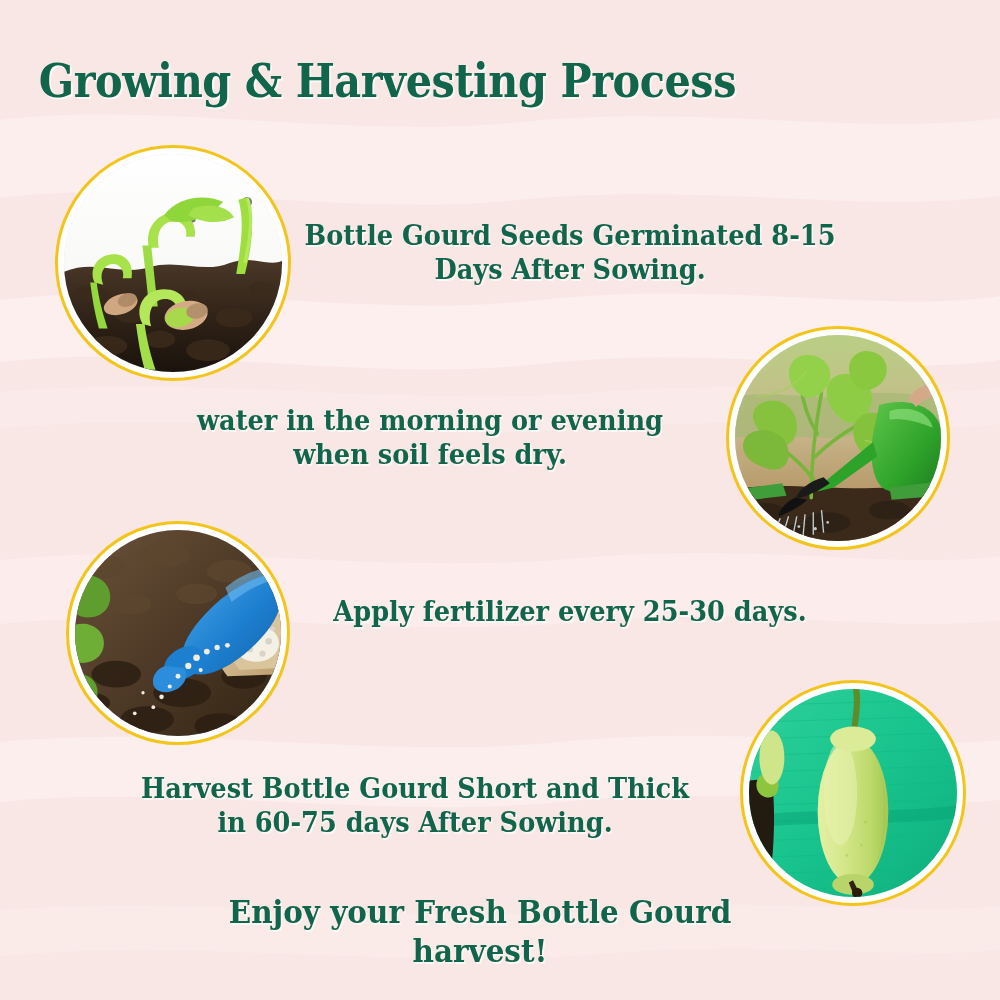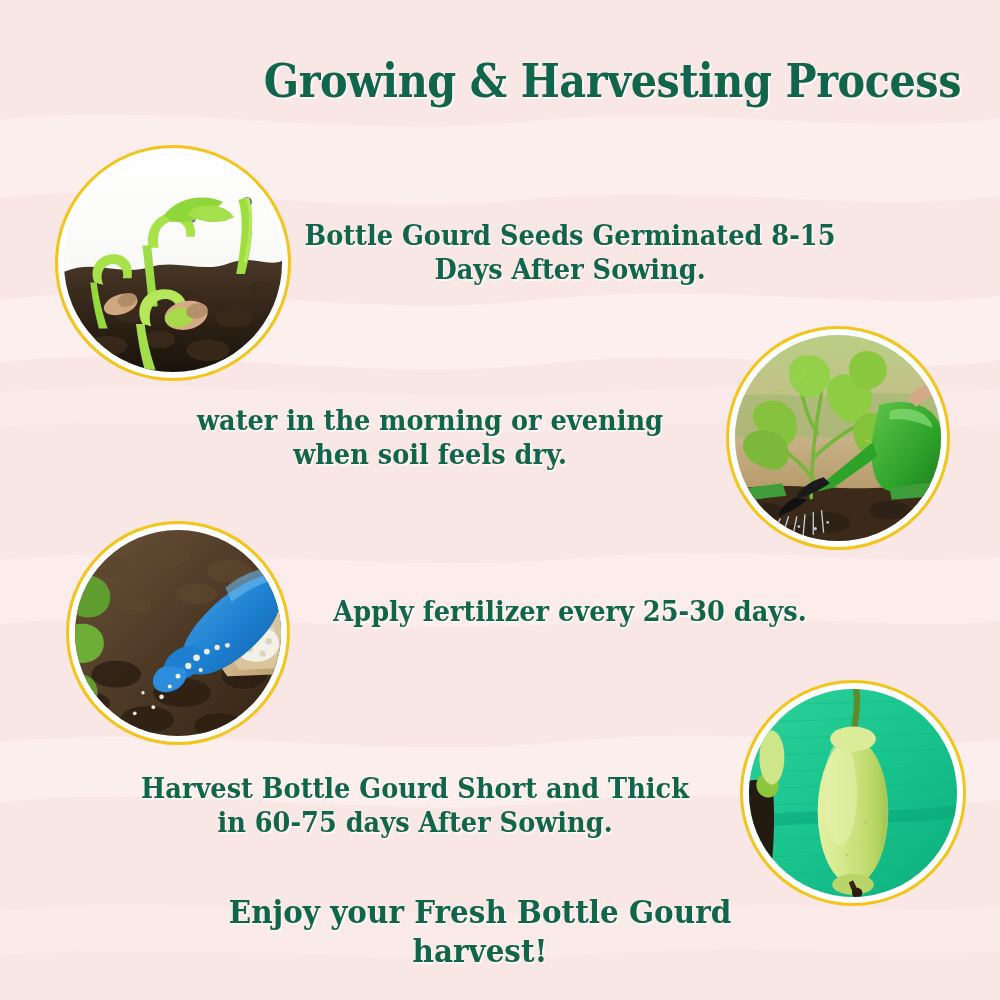--- a/index.html
+++ b/index.html
@@ -22,21 +22,21 @@
     z-index: 0;
     pointer-events: none;
   }
 
   
   #title-wrap {
     position: absolute;
     top: 26px;
     left: 0;
     width: 1000px;
-    text-align: right;
+    text-align: left;
     z-index: 5;
   }
   #title {
     display: inline-block;
     font-family: "DejaVu Serif", serif;
     font-weight: bold;
     font-size: 46px;
     line-height: 1.06;
     letter-spacing: -0.5px;
     color: #11654b;

